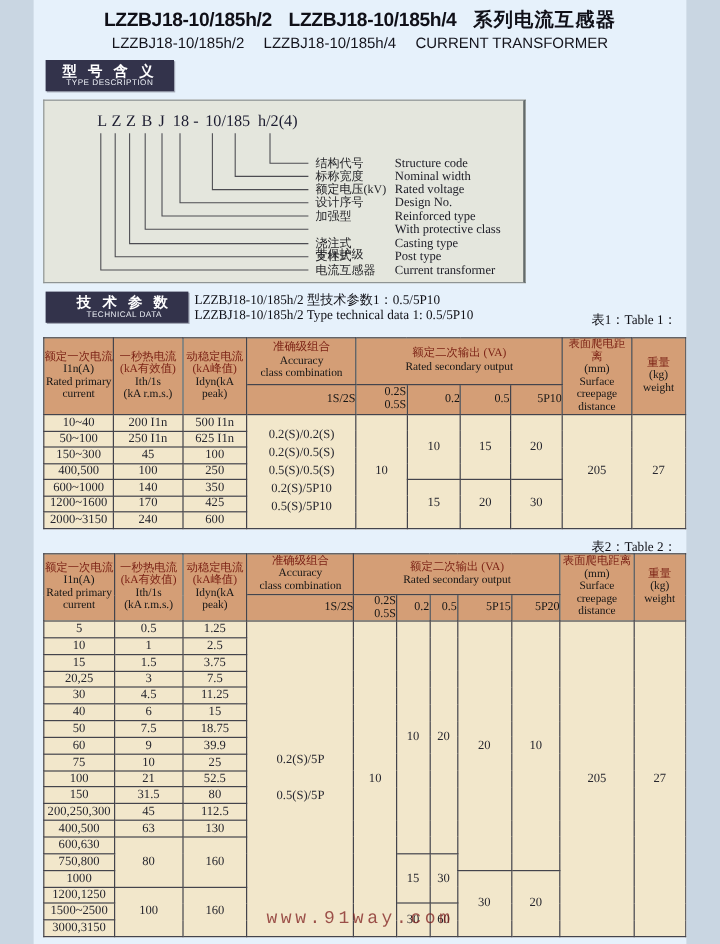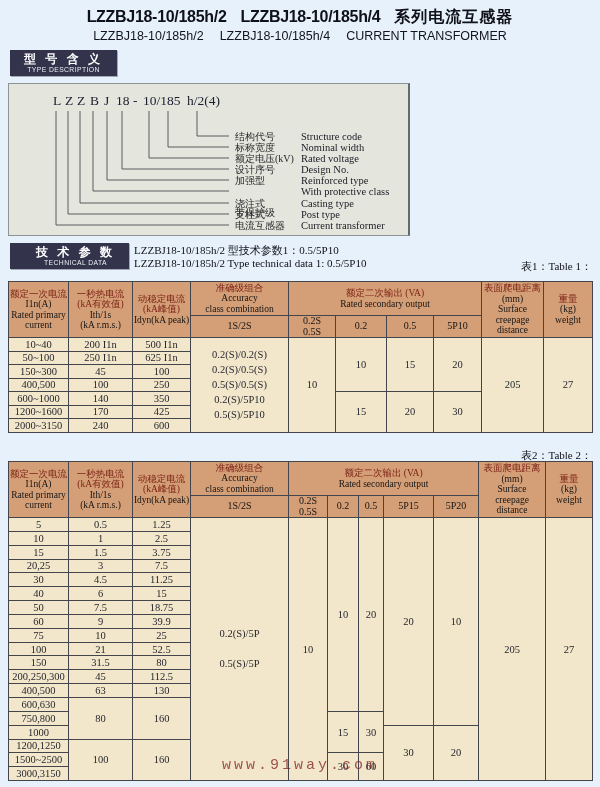--- a/index.html
+++ b/index.html
@@ -1,17 +1,17 @@
 <!DOCTYPE html>
 <html><head>
 <meta charset="utf-8">
 <style>
   html,body{margin:0;padding:0;background:#c9d6e2;}
   .page{
-    position:relative;width:600px;height:787px;margin:0 auto;
+    position:relative;width:544px;height:787px;margin:0 auto;
     background:#e6f1fb;overflow:hidden;
     font-family:"Liberation Serif",serif;color:#1c1c24;
   }
   
   .title-line1{position:absolute;top:7px;left:0;width:100%;text-align:center;
     font-family:"Liberation Sans",sans-serif;font-weight:bold;font-size:16px;
     letter-spacing:-0.3px;color:#101018;white-space:nowrap;}
   .title-line1 .gap{display:inline-block;width:14px;}
   .title-line1 .series{font-size:16px;letter-spacing:1px;}
   .title-line2{position:absolute;top:29px;left:0;width:100%;text-align:center;
@@ -42,21 +42,21 @@
   .dtable{position:absolute;left:8px;border-collapse:collapse;table-layout:fixed;
     background:#f2e7cb;}
   #table1{top:281px;} #table2{top:461px;}
   .dtable th,.dtable td{border:1px solid #44444c;text-align:center;vertical-align:middle;
     padding:0;overflow:hidden;}
   .dtable thead th{background:#d49e76;font-weight:normal;font-size:9.5px;line-height:10.5px;
     color:#151515;}
   .dtable thead tr:nth-child(1){height:34px;}
   .dtable thead tr:nth-child(2){height:22px;}
   .dtable thead .cn{color:#7c2316;}
-  .dtable thead .sub{font-size:10px;}
+  .dtable thead .sub{font-size:10px;text-align:right;}
   #table1 tbody tr{height:13.5px;}
   #table2 tbody tr{height:13.85px;}
   .dtable tbody td{font-size:10.5px;line-height:11px;color:#26262e;}
   .dtable td.acc1 div{line-height:15px;}
   .dtable td.acc2 div{line-height:30px;}
   
   .watermark{position:absolute;top:757px;left:50%;transform:translateX(-50%);
     font-family:Liberation Mono, monospace;font-size:15px;letter-spacing:3px;
     color:#7f1d1d;opacity:.75;white-space:nowrap;}
 </style>

